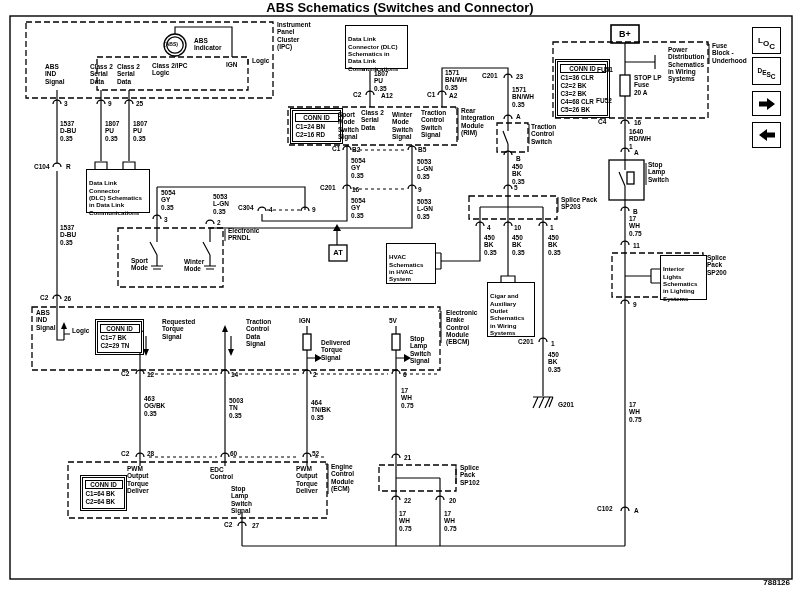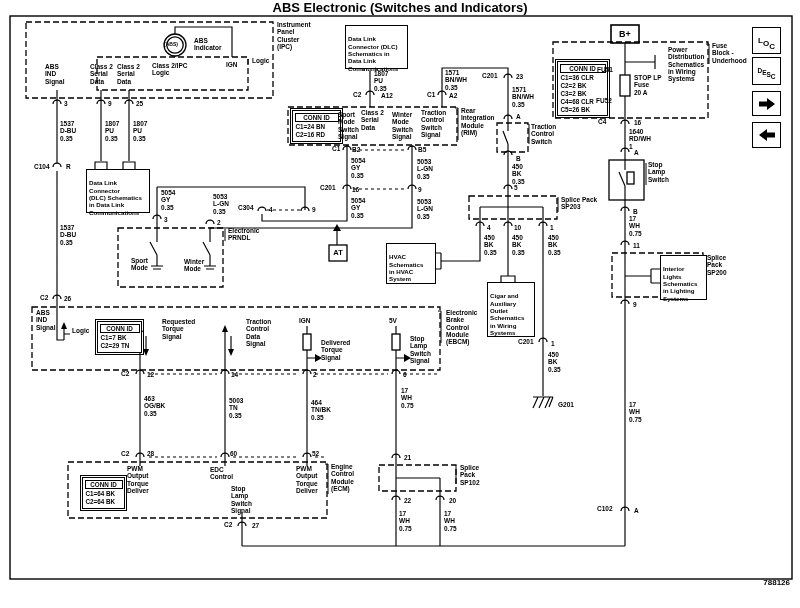--- a/index.html
+++ b/index.html
@@ -143,21 +143,21 @@
       M458,108 V140 M455,108 H458
       M529,124 V144
       M558,197 V212
       M456,466 V484
       M704,257 V275
       M646,163 V185
       M248,59 V64
     "></path>
   </svg>
 
-  <div class="title">ABS Electronic (Switches and Indicators)</div>
+  <div class="title">ABS Schematics (Switches and Connector)</div>
   <div class="sheetnum">788126</div>
 
   <div class="atbox">AT</div>
   <div class="bpbox">B+</div>
   <div class="lbl" style="left:164px;top:42px;font-size:5px;">(ABS)</div>
 
   <div class="box" style="left:86px;top:169px;width:58px;height:38px;">
     <span>Data Link
 Connector
 (DLC) Schematics

